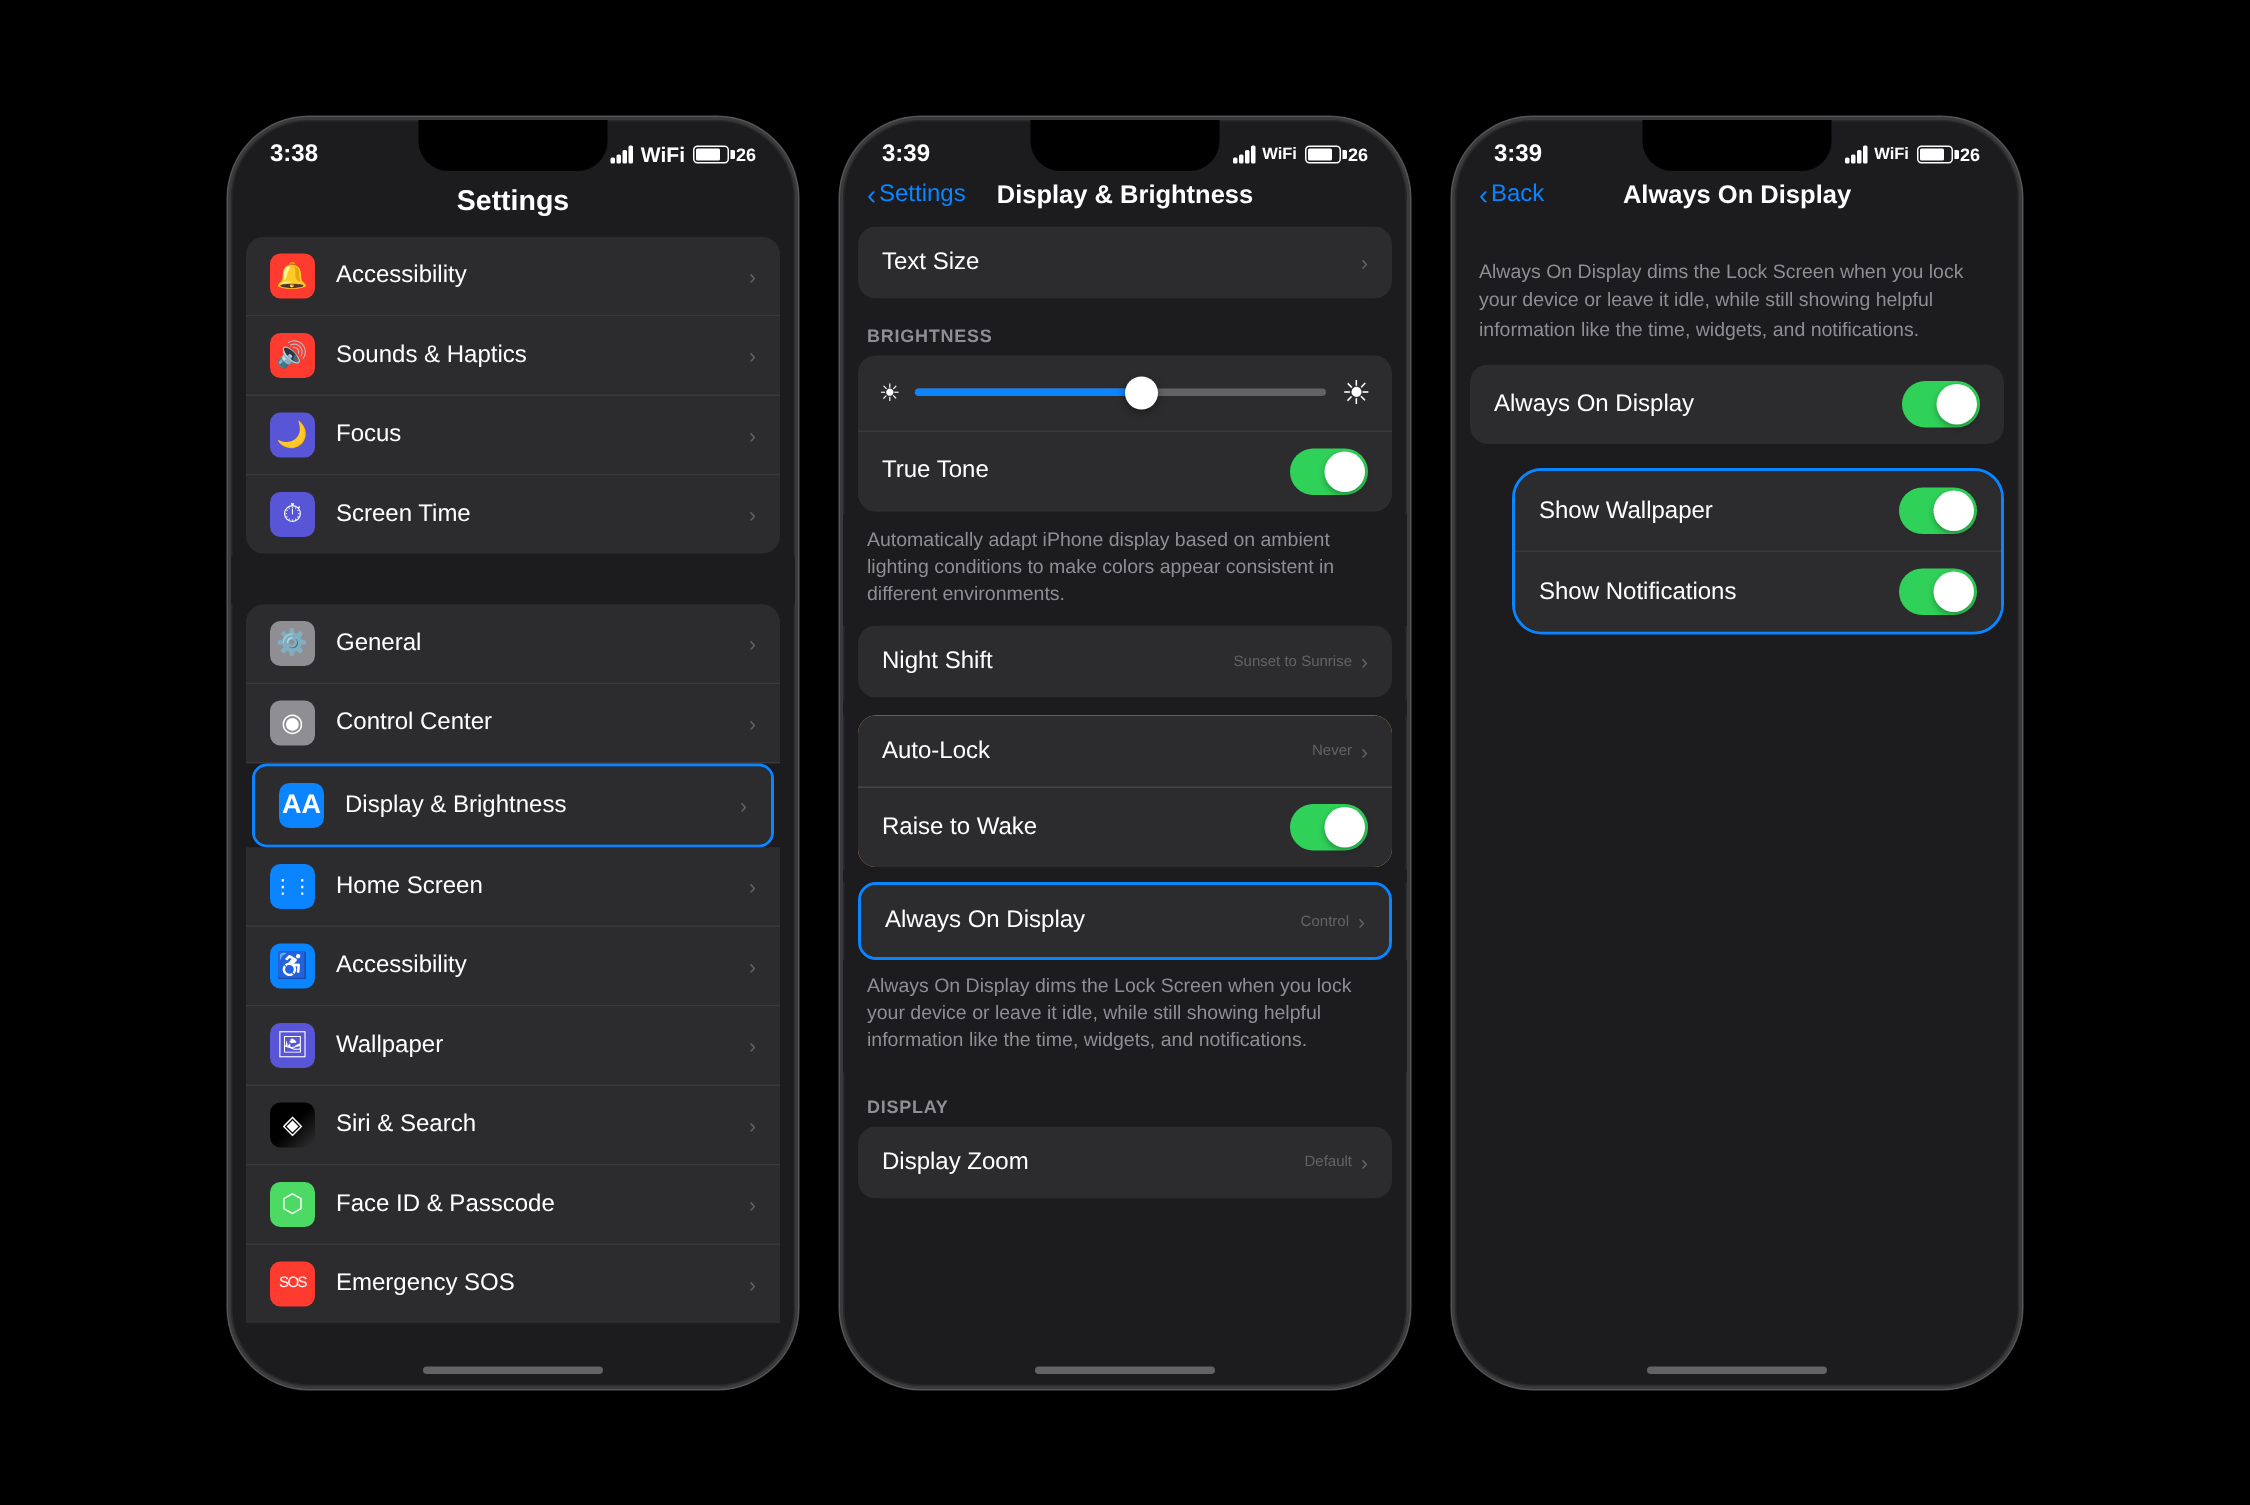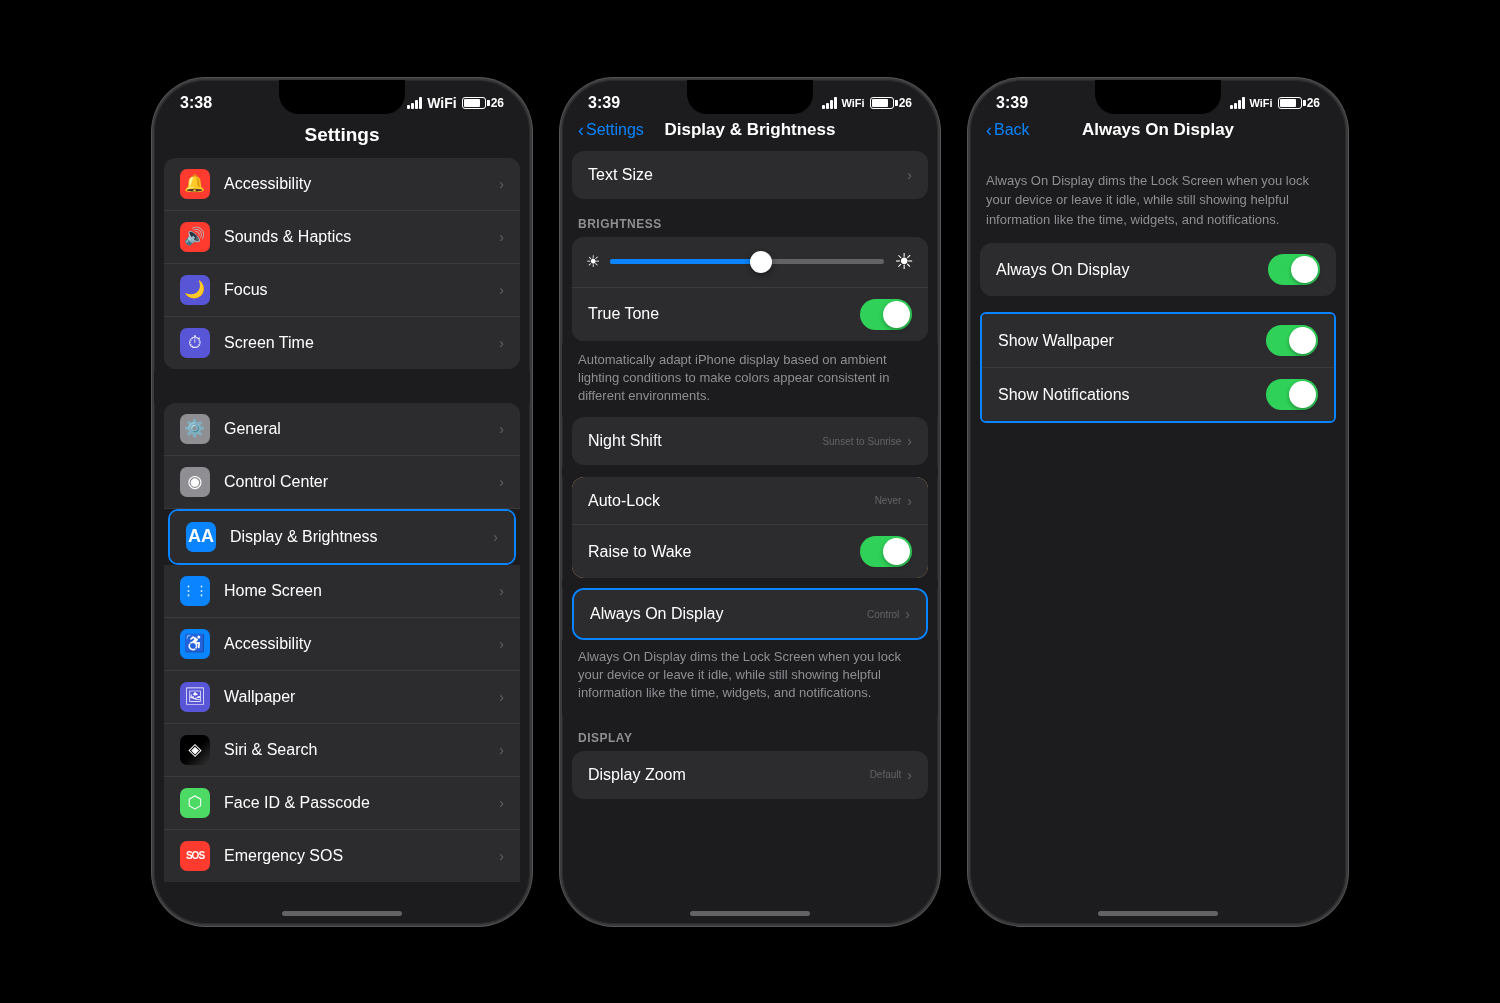--- a/index.html
+++ b/index.html
@@ -346,21 +346,21 @@
           <div class="row-icon" style="background:linear-gradient(135deg,#000 50%,#333);">◈</div>
           <span class="row-label">Siri &amp; Search</span>
           <span class="row-chevron">›</span>
         </div>
         <div class="settings-row">
           <div class="row-icon" style="background:#4cd964;">⬡</div>
           <span class="row-label">Face ID &amp; Passcode</span>
           <span class="row-chevron">›</span>
         </div>
         <div class="settings-row">
-          <div class="row-icon" style="background:#ff3b30; font-size:10px; font-weight:700; letter-spacing:-1px;">SOS</div>
+          <div class="row-icon" style="background:#ff3b30; font-size:10px; font-weight:400; letter-spacing:-1px;">SOS</div>
           <span class="row-label">Emergency SOS</span>
           <span class="row-chevron">›</span>
         </div>
 
       </div>
     </div>
     <div class="home-bar"></div>
   </div>
 
   <div class="phone">
@@ -503,21 +503,21 @@
       <div style="background:#2c2c2e; border-radius:12px; margin:0 10px 16px; overflow:hidden;">
         <div class="settings-row">
           <span class="row-label">Always On Display</span>
           <div class="toggle toggle-on">
             <div class="toggle-knob"></div>
           </div>
         </div>
       </div>
 
       <div style="padding:0 10px;">
-        <div style="border: 2.5px solid #0a84ff; border-radius:6px; overflow:hidden;">
+        <div style="border: 2.5px solid #0a84ff; border-radius:20px; overflow:hidden;margin-left:28px;">
           <div class="settings-row" style="background:#2c2c2e;">
             <span class="row-label">Show Wallpaper</span>
             <div class="toggle toggle-on">
               <div class="toggle-knob"></div>
             </div>
           </div>
           <div class="settings-row" style="background:#2c2c2e;">
             <span class="row-label">Show Notifications</span>
             <div class="toggle toggle-on">
               <div class="toggle-knob"></div>

